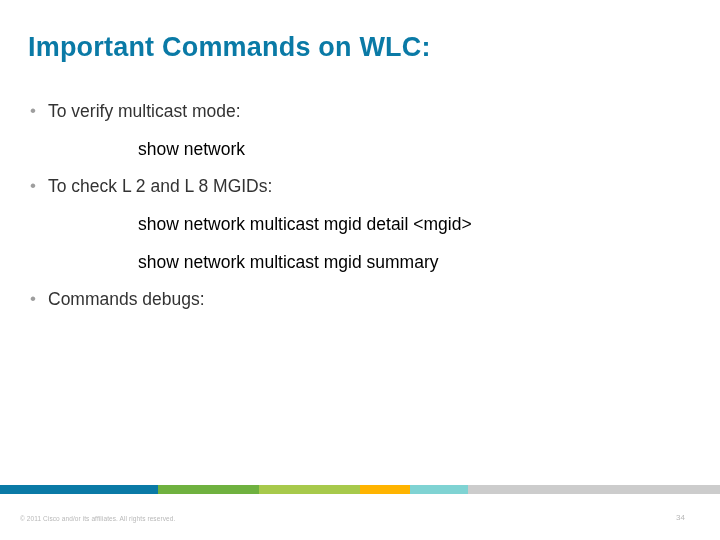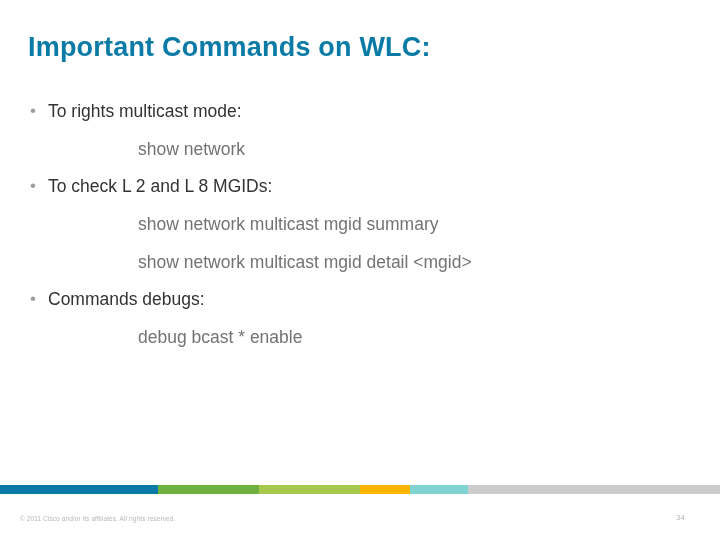--- a/index.html
+++ b/index.html
@@ -50,21 +50,21 @@
     text-align: left;
     padding-left: 2px;
   }
   .bullet-text {
     flex: 1 1 auto;
     color: #333333;
   }
   .cmd {
     margin-left: 110px;
     font-family: Arial, Helvetica, sans-serif;
-    color: #737373;
+    color: #000000;
   }
   .cmd-row {
     margin-bottom: 14px;
   }
   .footer-bar {
     position: absolute;
     left: 0;
     right: 0;
     bottom: 46px;
     height: 9px;
@@ -97,36 +97,35 @@
 <body>
 
 <div class="slide">
 
   <div class="title">Important Commands on WLC:</div>
 
   <div class="content">
 
     <div class="bullet-row">
       <div class="bullet-dot">•</div>
-      <div class="bullet-text">To rights multicast mode:</div>
+      <div class="bullet-text">To verify multicast mode:</div>
     </div>
     <div class="cmd cmd-row">show network</div>
 
     <div class="bullet-row">
       <div class="bullet-dot">•</div>
       <div class="bullet-text">To check L 2 and L 8 MGIDs:</div>
     </div>
+    <div class="cmd cmd-row">show network multicast mgid detail &lt;mgid&gt;</div>
     <div class="cmd cmd-row">show network multicast mgid summary</div>
-    <div class="cmd cmd-row">show network multicast mgid detail &lt;mgid&gt;</div>
 
     <div class="bullet-row">
       <div class="bullet-dot">•</div>
       <div class="bullet-text">Commands debugs:</div>
     </div>
-    <div class="cmd cmd-row">debug bcast * enable</div>
 
   </div>
 
   <div class="footer-bar">
     <div class="seg s1"></div>
     <div class="seg s2"></div>
     <div class="seg s3"></div>
     <div class="seg s4"></div>
     <div class="seg s5"></div>
     <div class="seg s6"></div>

